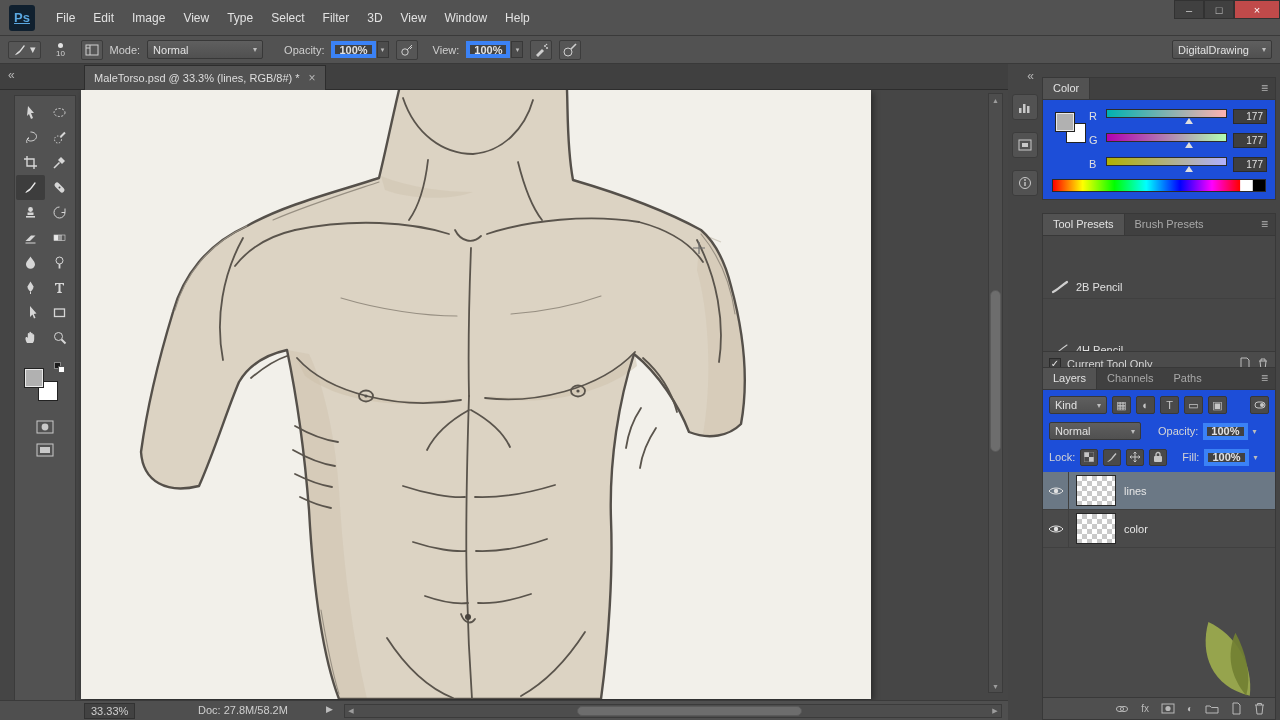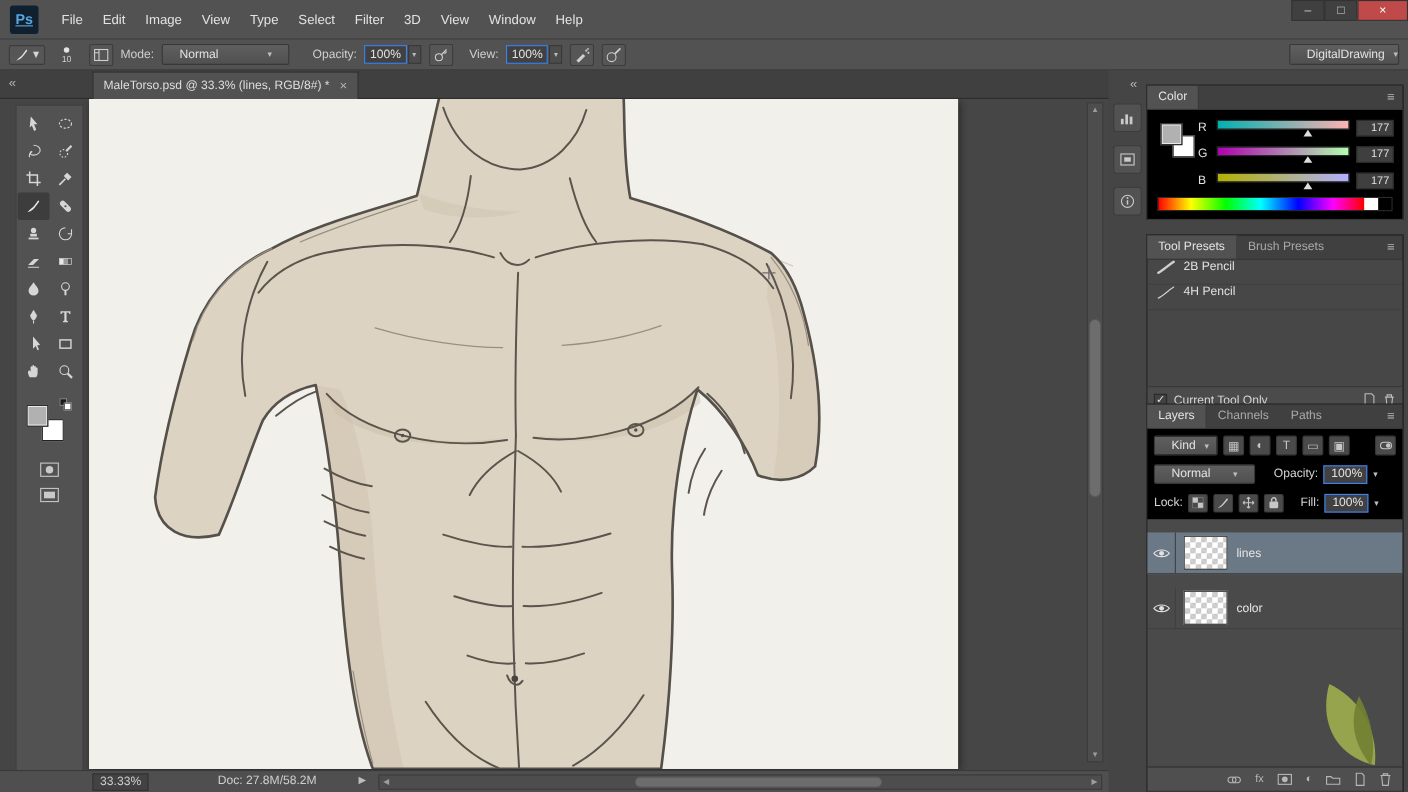--- a/index.html
+++ b/index.html
@@ -12,23 +12,23 @@
   .pslogo { width:26px; height:26px; margin:0 12px 0 9px; background:#10202f; color:#5aa7e0; border-radius:3px; font-weight:bold; font-size:13px; display:flex; align-items:center; justify-content:center;text-decoration:underline; }
   .menus { display:flex; }
   .menu-item { padding:0 9px; line-height:36px; color:#e2e2e2; font-size:12px; cursor:default; }
   .wcontrols { position:absolute; right:0; top:0; display:flex; }
   .wc { width:30px; height:19px; background:#404040; border:1px solid #323232; color:#d0d0d0; font-size:11px; display:flex; align-items:center; justify-content:center; }
   .wc.close { width:46px; background:#c04a4a; color:#fff; }
 
   
   .optionsbar { position:absolute; left:0; top:36px; width:1280px; height:28px; background:#525252; border-bottom:1px solid #393939; display:flex; align-items:center; padding-left:8px; gap:7px; font-size:11px; color:#d6d6d6; }
   .opt-label { color:#cfcfcf; }
-  .sel { height:19px; background:linear-gradient(#5f5f5f,#505050); border:1px solid #383838; border-radius:2px; padding:0 15px; display:flex; align-items:center; gap:8px; color:#e2e2e2; }
+  .sel { height:19px; background:linear-gradient(#5f5f5f,#505050); border:1px solid #383838; border-radius:2px; padding:0 5px; display:flex; align-items:center; gap:8px; color:#e2e2e2; }
   .sel .dn { font-size:8px; color:#bdbdbd; }
-  .field { height:17px; min-width:38px; background:#414141; border:1px solid #3b82f6; padding:0 4px; display:flex; align-items:center; justify-content:flex-end; color:#e2e2e2; }
+  .field { height:17px; min-width:38px; background:#414141; border:4px solid #3b82f6; padding:0 4px; display:flex; align-items:center; justify-content:flex-end; color:#e2e2e2;font-weight:bold; }
   .dnbtn { width:12px; height:17px; background:#4c4c4c; border:1px solid #383838; display:flex; align-items:center; justify-content:center; font-size:7px; color:#bdbdbd; margin-left:-6px; }
   .ibtn { width:22px; height:20px; background:#565656; border:1px solid #3c3c3c; border-radius:2px; display:flex; align-items:center; justify-content:center; }
   .toolpick { display:flex; align-items:center; gap:3px; border:1px solid #3c3c3c; border-radius:2px; padding:1px 4px; background:#565656; }
   .bsize { display:flex; flex-direction:column; align-items:center; width:26px; line-height:8px; }
   .bsize .dot { width:5px; height:5px; border-radius:50%; background:#e3e3e3; margin:2px 0 2px; }
   .bsize .num { font-size:8px; color:#d2d2d2; }
   .workspace { position:absolute; right:8px; top:4px; width:100px; }
 
   
   .tabstrip { position:absolute; left:0; top:64px; width:1008px; height:26px; background:#404040; border-bottom:1px solid #2d2d2d; }
@@ -65,52 +65,52 @@
   .hscroll .arr { position:absolute; top:0; width:12px; height:12px; color:#9d9d9d; font-size:7px; display:flex; align-items:center; justify-content:center; }
   .hthumb { position:absolute; top:1px; height:10px; left:232px; width:225px; background:#6d6d6d; border:1px solid #5a5a5a; border-radius:5px; }
 
   
   .icondock { position:absolute; left:1008px; top:64px; width:34px; bottom:0; background:#454545; }
   .icondock .collapse { position:absolute; right:8px; top:5px; color:#b5b5b5; font-size:12px; }
   .dockbtn { position:absolute; left:4px; width:26px; height:26px; background:#525252; border:1px solid #3c3c3c; border-radius:3px; color:#cfcfcf; display:flex; align-items:center; justify-content:center; font-size:13px; }
 
   
   .panels { position:absolute; left:1042px; top:64px; width:236px; bottom:0; background:#454545; }
-  .panel { position:absolute; left:0; right:2px; background:#000000; border:1px solid #383838; }
+  .panel { position:absolute; left:0; right:2px; background:#1d4ed8; border:1px solid #383838; }
   .phead { height:22px; background:#404040; border-bottom:1px solid #383838; display:flex; align-items:stretch; }
   .ptab { padding:0 10px; font-size:11px; line-height:21px; color:#a9a9a9; }
   .ptab.active { background:#525252; color:#e3e3e3; border-right:1px solid #383838; }
   .pmenu { margin-left:auto; padding:0 7px; line-height:21px; color:#b5b5b5; font-size:12px; }
 
   .panel-color { top:13px; height:123px; }
   .ch-row { position:absolute; left:46px; right:8px; height:16px; display:flex; align-items:center; gap:6px; }
   .ch-label { width:11px; font-size:11px; color:#e0e0e0; }
   .ch-barwrap { position:relative; flex:1; height:16px; }
   .ch-bar { position:absolute; left:0; right:0; top:1px; height:9px; border:1px solid #2c2c2c; }
   .ch-handle { position:absolute; top:10px; left:calc(69% - 4px); width:0; height:0; border-left:4px solid transparent; border-right:4px solid transparent; border-bottom:6px solid #dedede; }
   .ch-val { width:34px; height:15px; background:#3f3f3f; border:1px solid #2b2b2b; font-size:10px; color:#e2e2e2; text-align:right; padding:1px 3px 0 0; }
   .bar-r { background:linear-gradient(90deg, rgb(0,177,177), rgb(255,177,177)); }
   .bar-g { background:linear-gradient(90deg, rgb(177,0,177), rgb(177,255,177)); }
   .bar-b { background:linear-gradient(90deg, rgb(177,177,0), rgb(177,177,255)); }
   .spectrum { position:absolute; left:9px; right:9px; top:101px; height:13px; border:1px solid #2b2b2b;
     background:linear-gradient(90deg,#f00 0%,#ff0 14%,#0f0 29%,#0ff 44%,#00f 60%,#f0f 75%,#f00 88%,#fff 88.5%,#fff 94%,#000 94.5%,#000 100%); }
 
   .panel-presets { top:149px; height:163px; }
   .plist { position:absolute; left:0; right:0; top:22px; bottom:24px; background:#474747; overflow:hidden; }
-  .prow { height:23px; display:flex; align-items:flex-start; gap:7px; padding-left:8px; border-bottom:1px solid #404040; font-size:11px; color:#e0e0e0; }
+  .prow { height:23px; display:flex; align-items:center; gap:7px; padding-left:8px; border-bottom:1px solid #404040; font-size:11px; color:#e0e0e0;margin-top:40px; }
   .pfoot { position:absolute; left:0; right:0; bottom:0; height:24px; background:#4b4b4b; border-top:1px solid #393939; display:flex; align-items:center; padding:0 6px; gap:6px; font-size:11px; color:#d5d5d5; }
   .cbx { width:12px; height:12px; background:#414141; border:1px solid #2b2b2b; color:#e5e5e5; font-size:10px; line-height:10px; text-align:center; }
   .pfoot .spacer { flex:1; }
 
   .panel-layers { top:303px; bottom:0; }
   .lrow-ctrl { position:absolute; left:0; right:0; height:26px; display:flex; align-items:center; padding:0 6px; gap:5px; font-size:11px; color:#d5d5d5; }
   .fbtn { width:19px; height:18px; background:#4a4a4a; border:1px solid #383838; border-radius:2px; color:#c6c6c6; font-size:11px; display:flex; align-items:center; justify-content:center; }
   .lockbtn { width:18px; height:17px; background:#4a4a4a; border:1px solid #383838; border-radius:2px; display:flex; align-items:center; justify-content:center; }
   .llist { position:absolute; left:0; right:0; top:104px; bottom:22px; background:#4a4a4a; overflow:hidden; }
-  .lrow { height:38px; display:flex; align-items:center; border-bottom:1px solid #404040;margin-top:12px; }
+  .lrow { height:38px; display:flex; align-items:center; border-bottom:1px solid #404040; }
   .lrow.selected { background:#6b7885; }
   .eyecell { width:26px; height:100%; border-right:1px solid #404040; display:flex; align-items:center; justify-content:center; }
   .thumb { width:40px; height:31px; margin:0 8px 0 7px; border:1px solid #282828; }
   .checker { background-color:#fff; background-image:linear-gradient(45deg,#c9c9c9 25%,transparent 25%,transparent 75%,#c9c9c9 75%),linear-gradient(45deg,#c9c9c9 25%,transparent 25%,transparent 75%,#c9c9c9 75%); background-size:10px 10px; background-position:0 0,5px 5px; }
   .thumb.white { background:#fff; }
   .lname { font-size:11px; color:#e6e6e6; }
   .lname.italic { font-style:italic; }
   .rowlock { margin-left:auto; margin-right:10px; }
   .lfoot { position:absolute; left:0; right:0; bottom:0; height:22px; background:#4f4f4f; border-top:1px solid #393939; display:flex; align-items:center; justify-content:flex-end; gap:12px; padding-right:10px; color:#b8b8b8; font-size:10px; }
 

